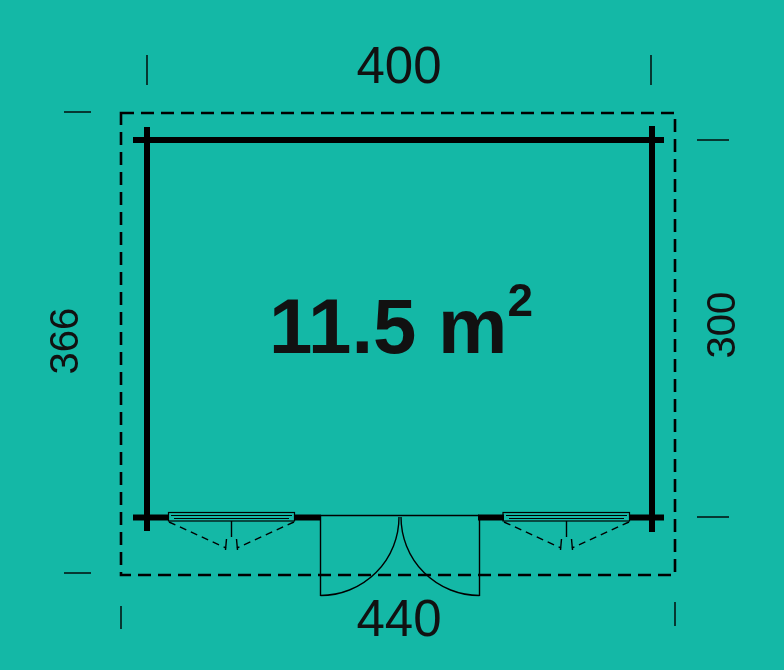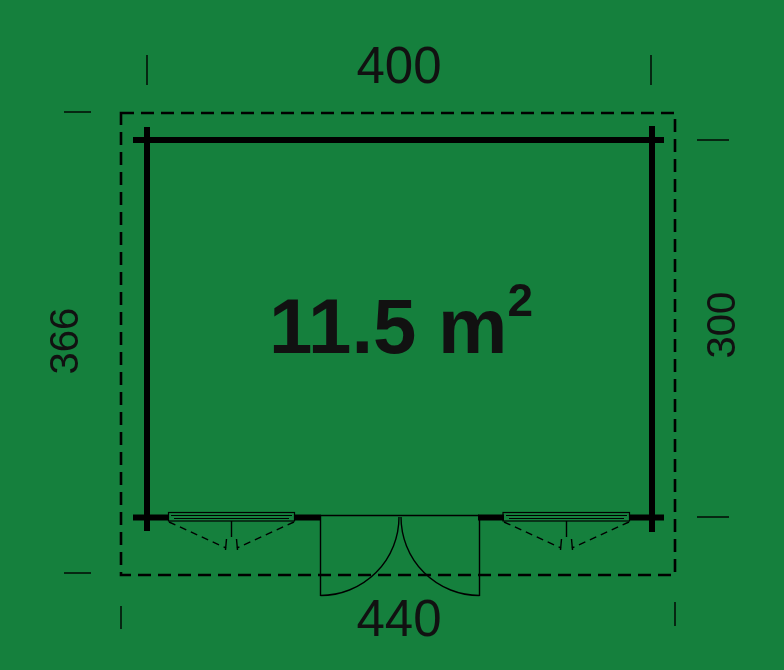--- a/index.html
+++ b/index.html
@@ -8,21 +8,21 @@
     background: #ffffff;
     width: 784px;
     height: 670px;
     overflow: hidden;
     font-family: "Liberation Sans", sans-serif;
   }
   .stage {
     position: relative;
     width: 784px;
     height: 670px;
-    background: #15803d;
+    background: #14b8a6;
   }
   svg { display: block; }
 
   .ink       { stroke: #000000; fill: none; }
   .wall      { stroke-width: 6;   stroke-linecap: butt; }
   .thin      { stroke-width: 1.4; }
   .dashed-outline { stroke-width: 2.6; stroke-dasharray: 13 7; }
   .dash-v    { stroke-width: 1.4; stroke-dasharray: 7 5; }
   .tick      { stroke-width: 1.4; }
   .win-line  { stroke-width: 1.2; }

